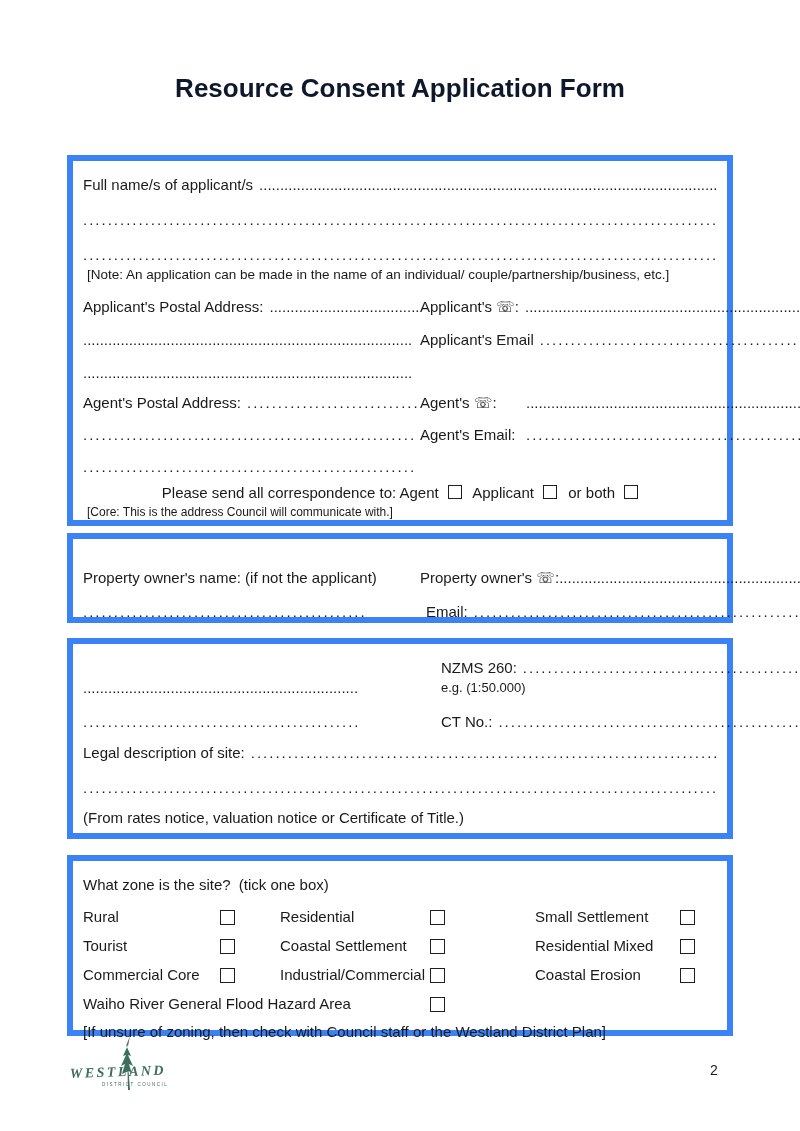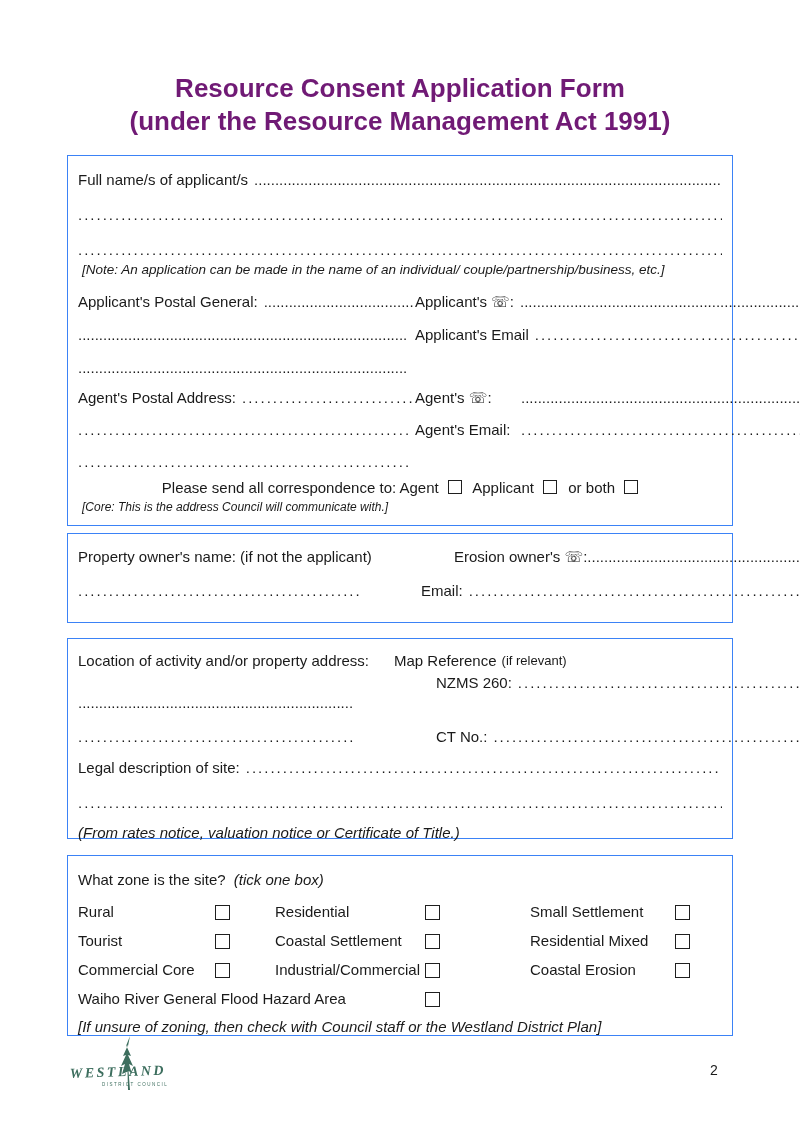--- a/index.html
+++ b/index.html
@@ -2,71 +2,70 @@
 <html><head>
 <meta charset="utf-8">
 <style>
   html,body{margin:0;padding:0;background:#fff;}
   .page{
     position:relative;width:800px;height:1131px;background:#ffffff;
     font-family:"Liberation Sans","DejaVu Sans",sans-serif;
     font-size:15px;line-height:20px;color:#1a1a1a;overflow:hidden;
   }
   .title{position:absolute;top:72px;left:0;right:0;text-align:center;
-    font-weight:bold;font-size:26px;line-height:33px;color:#701a75;}
-  .box{position:absolute;left:67px;width:666px;border:1px solid #3b82f6;
+    font-weight:bold;font-size:26px;line-height:33px;color:#0f172a;}
+  .box{position:absolute;left:67px;width:666px;border:6px solid #3b82f6;
     box-sizing:border-box;padding:12px 10px;background:#fff;}
   #box1{top:155px;height:371px;}
   #box2{top:533px;height:90px;}
   #box3{top:638px;height:201px;}
   #box4{top:855px;height:181px;}
   .row{display:flex;align-items:flex-end;}
   .lcol{width:337px;flex:none;display:flex;align-items:flex-end;}
   .rcol{flex:1;display:flex;align-items:flex-end;}
   .dotfill{flex:1 1 0;overflow:hidden;white-space:nowrap;margin-left:6px;}
   .dotfix{flex:none;overflow:hidden;white-space:nowrap;}
   .sparse{letter-spacing:2px;}
-  .note{font-style:italic;}
+  .note{}
   .small{font-size:13px;line-height:20px;}
   .tiny{font-size:12px;line-height:16px;}
   .cb{display:inline-block;width:12px;height:12px;border:1.6px solid #1f1f1f;
     background:#fff;vertical-align:-1px;flex:none;}
   .cb-lg{width:13px;height:13px;}
   .zonegrid{display:grid;grid-template-columns:137px 60px 150px 105px 145px 1fr;
     row-gap:9px;margin-top:12px;align-items:center;}
   .lbl{white-space:nowrap;}
   .pagenum{position:absolute;left:710px;top:1060px;font-size:14px;}
   .logo{position:absolute;left:68px;top:1034px;}
 </style>
 </head>
 <body>
 
 <div class="page">
 
   <div class="title">
     <div>Resource Consent Application Form</div>
-    <div>(under the Resource Management Act 1991)</div>
   </div>
 
   <div class="box" id="box1">
     <div class="row" style="margin-top:2px;">
       <span class="lbl">Full name/s of applicant/s</span>
       <span class="dotfill">................................................................................................................................................................................................................................................</span>
     </div>
     <div class="row" style="margin-top:15px;">
       <span class="dotfill sparse" style="margin-left:0;">................................................................................................................................................................................................................................................</span>
     </div>
     <div class="row" style="margin-top:15px;">
       <span class="dotfill sparse" style="margin-left:0;">................................................................................................................................................................................................................................................</span>
     </div>
     <div class="note" style="font-size:13.5px;margin-left:4px;">[Note: An application can be made in the name of an individual/ couple/partnership/business, etc.]</div>
 
     <div class="row" style="margin-top:12px;">
       <div class="lcol">
-        <span class="lbl">Applicant's Postal General:</span>
+        <span class="lbl">Applicant's Postal Address:</span>
         <span class="dotfill">................................................................................................................................................................................................................................................</span>
       </div>
       <div class="rcol">
         <span class="lbl">Applicant's</span>
         <span class="lbl" style="margin-left:4px;">☏</span>
         <span class="lbl">:</span>
         <span class="dotfill">................................................................................................................................................................................................................................................</span>
       </div>
     </div>
     <div class="row" style="margin-top:13px;">
@@ -115,61 +114,55 @@
       <span class="cb" style="margin:0 7px 0 5px;"></span>
       <span>Applicant</span>
       <span class="cb" style="margin:0 7px 0 5px;"></span>
       <span>or both</span>
       <span class="cb" style="margin:0 0 0 5px;"></span>
     </div>
     <div class="note tiny" style="margin-left:4px;margin-top:1px;">[Core: This is the address Council will communicate with.]</div>
   </div>
 
   <div class="box" id="box2">
-    <div class="row" style="margin-top:1px;gap:39px;">
+    <div class="row" style="margin-top:17px;">
       <div class="lcol">
         <span class="lbl">Property owner's name: (if not the applicant)</span>
       </div>
       <div class="rcol">
-        <span class="lbl"><span>Erosion owner's</span> <span>☏</span><span>:</span></span>
+        <span class="lbl"><span>Property owner's</span> <span>☏</span><span>:</span></span>
         <span class="dotfill" style="margin-left:0;">................................................................................................................................................................................................................................................</span>
       </div>
     </div>
     <div class="row" style="margin-top:14px;">
       <div class="lcol">
         <span class="dotfix sparse" style="width:282px;">................................................................................................................................................................................................................................................</span>
       </div>
       <div class="rcol" style="padding-left:6px;">
         <span class="lbl">Email:</span>
         <span class="dotfill sparse">................................................................................................................................................................................................................................................</span>
       </div>
     </div>
   </div>
 
   <div class="box" id="box3">
-    <div class="row" style="margin-top:0;">
-      <div class="lcol" style="width:316px;">
-        <span class="lbl">Location of activity and/or property address:</span>
-      </div>
-      <div class="rcol">
-        <span class="lbl">Map Reference</span>
-        <span class="lbl small" style="margin-left:5px;">(if relevant)</span>
-      </div>
-    </div>
     <div class="row" style="margin-top:2px;">
       <div class="lcol"></div>
       <div class="rcol" style="padding-left:21px;">
         <span class="lbl">NZMS 260:</span>
         <span class="dotfill sparse">................................................................................................................................................................................................................................................</span>
       </div>
     </div>
     <div class="row" style="margin-top:0;">
       <div class="lcol">
         <span class="dotfix" style="width:274px;">................................................................................................................................................................................................................................................</span>
       </div>
+      <div class="rcol" style="padding-left:21px;">
+        <span class="lbl small">e.g. (1:50.000)</span>
+      </div>
     </div>
     <div class="row" style="margin-top:14px;">
       <div class="lcol">
         <span class="dotfix sparse" style="width:276px;">................................................................................................................................................................................................................................................</span>
       </div>
       <div class="rcol" style="padding-left:21px;">
         <span class="lbl">CT No.:</span>
         <span class="dotfill sparse">................................................................................................................................................................................................................................................</span>
       </div>
     </div>

